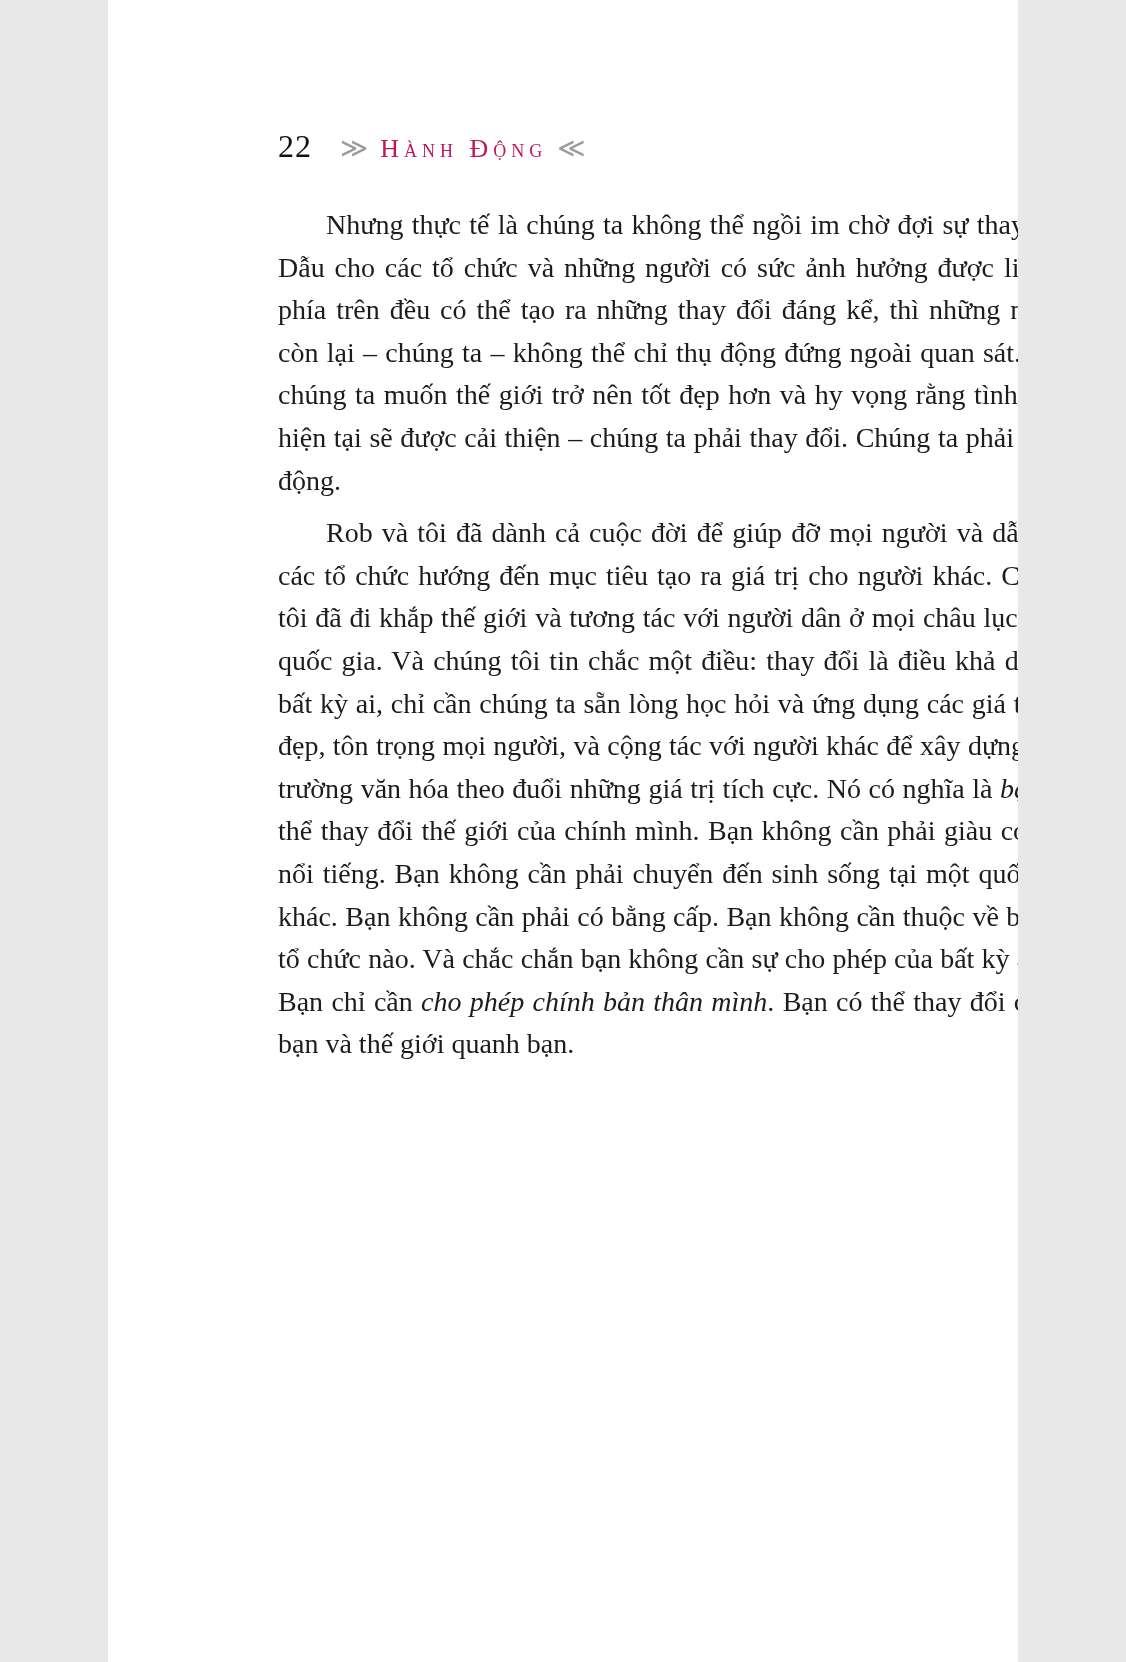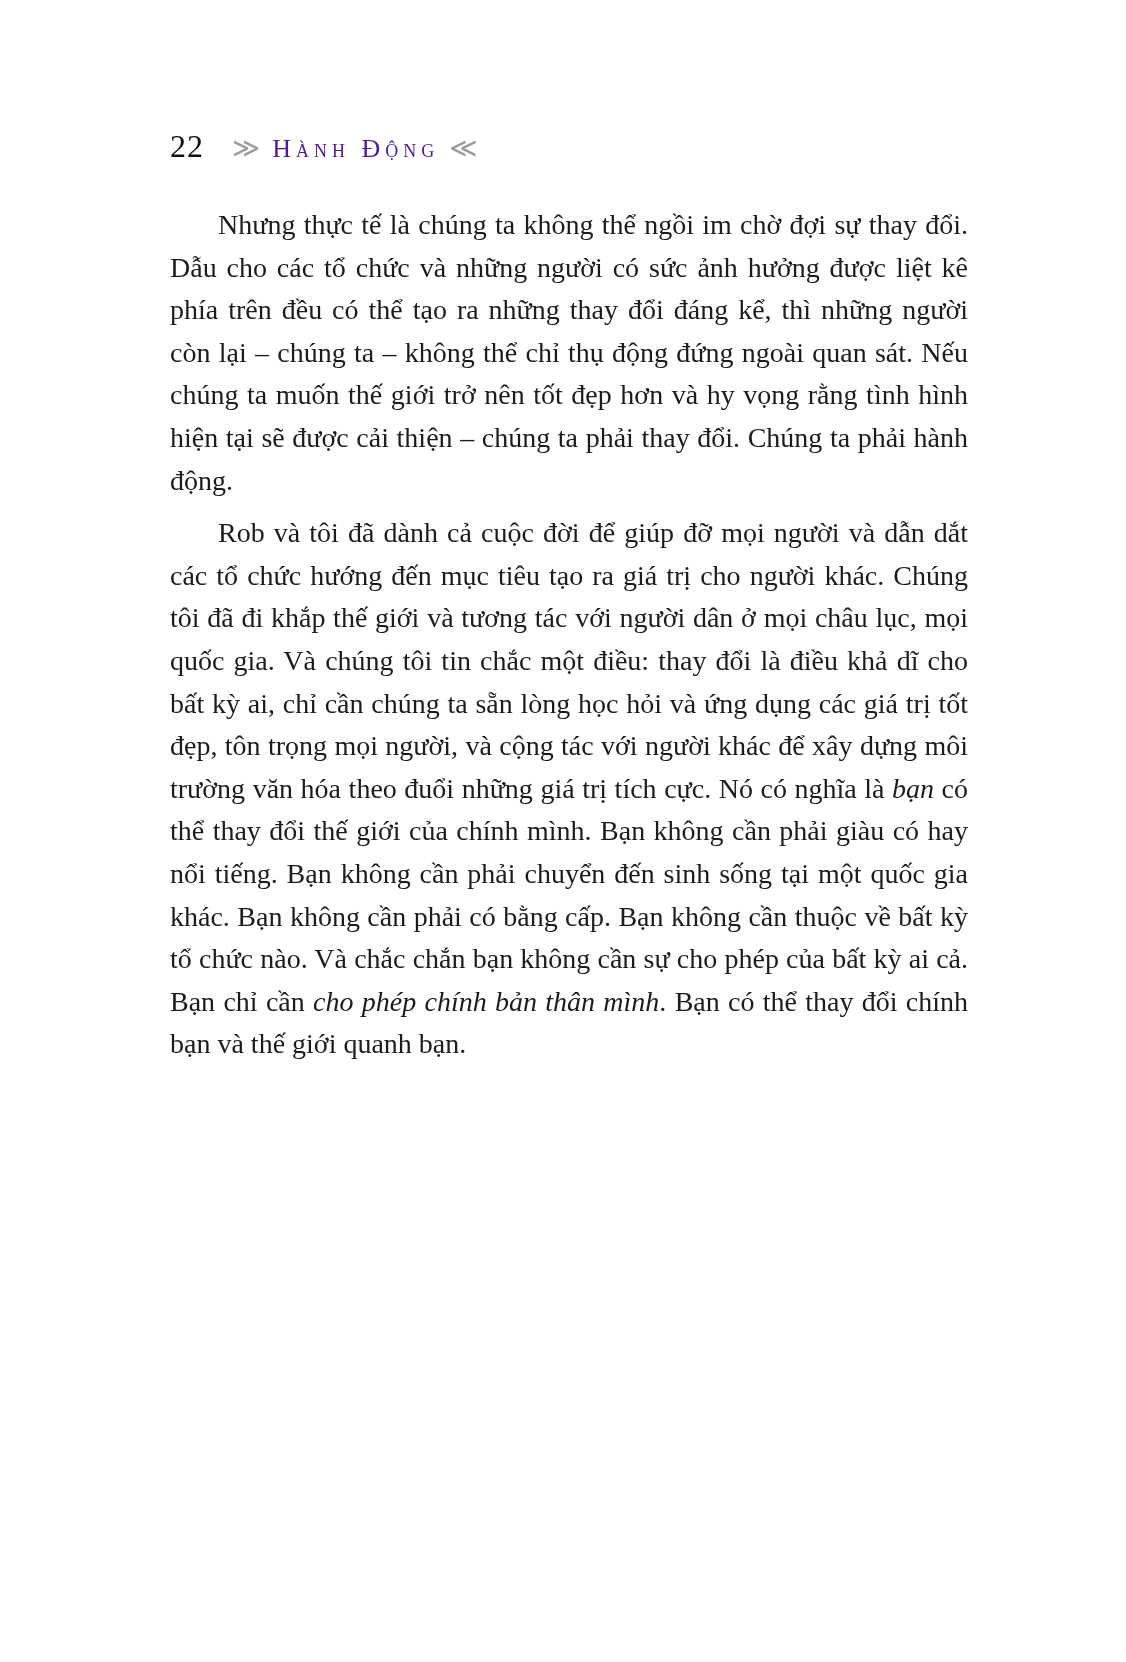--- a/index.html
+++ b/index.html
@@ -2,21 +2,21 @@
 <html><head>
 <meta charset="utf-8">
 <style>
   html, body {
     margin: 0;
     padding: 0;
     background: #e8e8e8;
   }
   .page {
     position: relative;
-    width: 1126px;
+    width: 910px;
     height: 1662px;
     margin: 0 auto;
     background: #ffffff;
     overflow: hidden;
     font-family: "Liberation Serif", serif;
     color: #1c1c1c;
   }
   .running-head {
     position: absolute;
     top: 128px;
@@ -35,21 +35,21 @@
   .orn {
     color: #9b9b9b;
     font-size: 27px;
     font-family: "DejaVu Sans", sans-serif;
     line-height: 1;
   }
   .orn-left { margin-left: 28px; margin-right: 12px; }
   .orn-right { margin-left: 10px; }
   .chapter {
     font-size: 26px;
-    color: #4c1d95;
+    color: #be185d;
     font-variant-caps: small-caps;
     letter-spacing: 5px;
     font-weight: 500;
   }
   .body-text {
     position: absolute;
     top: 204px;
     left: 170px;
     width: 798px;
     text-align: justify;

